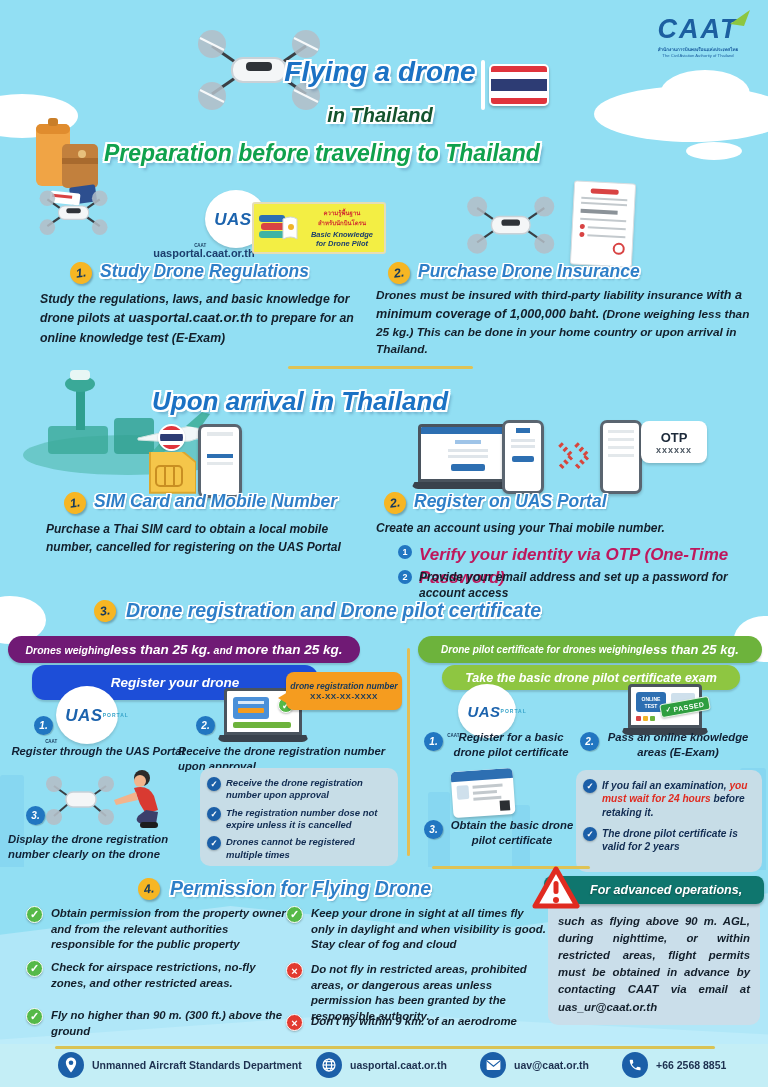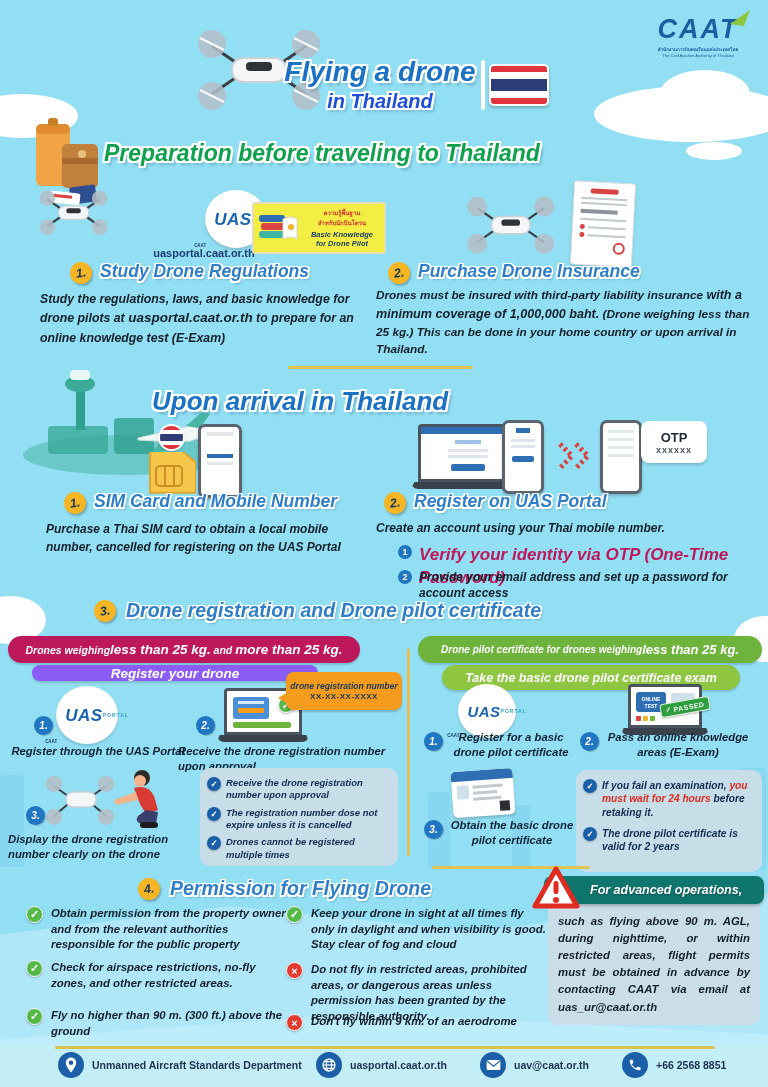--- a/index.html
+++ b/index.html
@@ -90,21 +90,21 @@
         <line x1="106" y1="14" x2="130" y2="26"></line>
         <line x1="12" y1="66" x2="36" y2="78"></line>
         <line x1="106" y1="66" x2="130" y2="78"></line>
     </g>
     <rect x="44" y="34" width="54" height="24" rx="11" fill="#f4f6f7" stroke="#c9d1d7" stroke-width="2"></rect>
     <rect x="58" y="38" width="26" height="9" rx="4" fill="#2f3338"></rect>
   </svg>
 
   <div class="abs" style="left:268px;top:56px;width:224px;text-align:center">
     <div class="it ol" style="font-size:28px;color:#1b72c4">Flying a drone</div>
-    <div class="it ol" style="font-size:20px;color:#1d4ed8;margin-top:2px">in Thailand</div>
+    <div class="it ol" style="font-size:20px;color:#14532d;margin-top:16px">in Thailand</div>
   </div>
   <div class="abs" style="left:481px;top:60px;width:4px;height:50px;background:#fff;border-radius:2px"></div>
   <div class="abs" style="left:489px;top:64px;width:60px;height:42px;border-radius:5px;border:2px solid #fff;box-shadow:0 2px 3px rgba(0,0,0,.25);background:linear-gradient(#e0343c 0 17%,#fff 17% 33%,#2d3c74 33% 67%,#fff 67% 83%,#e0343c 83% 100%)"></div>
 
   <div class="abs it ol" style="left:104px;top:140px;font-size:23px;color:#0fa14d;white-space:nowrap">Preparation before traveling to Thailand</div>
 
   <svg class="abs" style="left:22px;top:116px" width="100" height="100" viewBox="0 0 100 100">
     <rect x="14" y="8" width="34" height="62" rx="6" fill="#f0a445"></rect>
     <rect x="14" y="8" width="34" height="10" rx="5" fill="#e08c2e"></rect>
     <rect x="26" y="2" width="10" height="8" rx="3" fill="#c97e28"></rect>
@@ -277,27 +277,27 @@
     <span class="it" style="font-size:17px;color:#be185d;line-height:1.35">Verify your identity via OTP (One-Time Password)</span>
   </div>
   <div class="abs" style="left:398px;top:569px;width:352px;display:flex;gap:7px">
     <span class="mini-b">2</span>
     <span class="it" style="font-size:12px;color:#131f2b;line-height:1.35">Provide your email address and set up a password for account access</span>
   </div>
 
   <div class="badge-y" style="left:94px;top:600px">3.</div>
   <div class="sec-title ol-sm" style="left:126px;top:599px;font-size:19.5px">Drone registration and Drone pilot certificate</div>
 
-  <div class="banner" style="left:8px;top:636px;width:352px;height:27px;background:#be185d;border-radius:14px">
+  <div class="banner" style="left:8px;top:636px;width:352px;height:27px;background:#701a75;border-radius:14px">
     <span style="font-size:10.5px;font-weight:bold">Drones weighing </span>
       <span style="font-size:13.5px;font-weight:bold">less than 25 kg.</span>
       <span style="font-size:10.5px;font-weight:bold;white-space:pre"> and </span>
       <span style="font-size:13.5px;font-weight:bold">more than 25 kg.</span>
   </div>
-  <div class="banner it" style="left:32px;top:665px;width:286px;height:16px;background:#8b5cf6;border-radius:13px;font-size:13.5px">Register your drone</div>
+  <div class="banner it" style="left:32px;top:665px;width:286px;height:35px;background:#1d4ed8;border-radius:13px;font-size:13.5px">Register your drone</div>
 
   <div class="banner" style="left:418px;top:636px;width:344px;height:27px;background:#6db33c;border-radius:14px">
     <span style="font-size:10px;font-weight:bold">Drone pilot certificate for drones weighing </span>
       <span style="font-size:13px;font-weight:bold">less than 25 kg.</span>
   </div>
   <div class="banner it" style="left:442px;top:665px;width:298px;height:25px;background:#8ec641;border-radius:13px;font-size:12.5px">Take the basic drone pilot certificate exam</div>
 
   <div class="abs" style="left:407px;top:648px;width:3px;height:208px;background:#e3bd55;border-radius:2px"></div>
 
   <div class="uas-logo" style="left:56px;top:686px;width:62px;height:58px">

